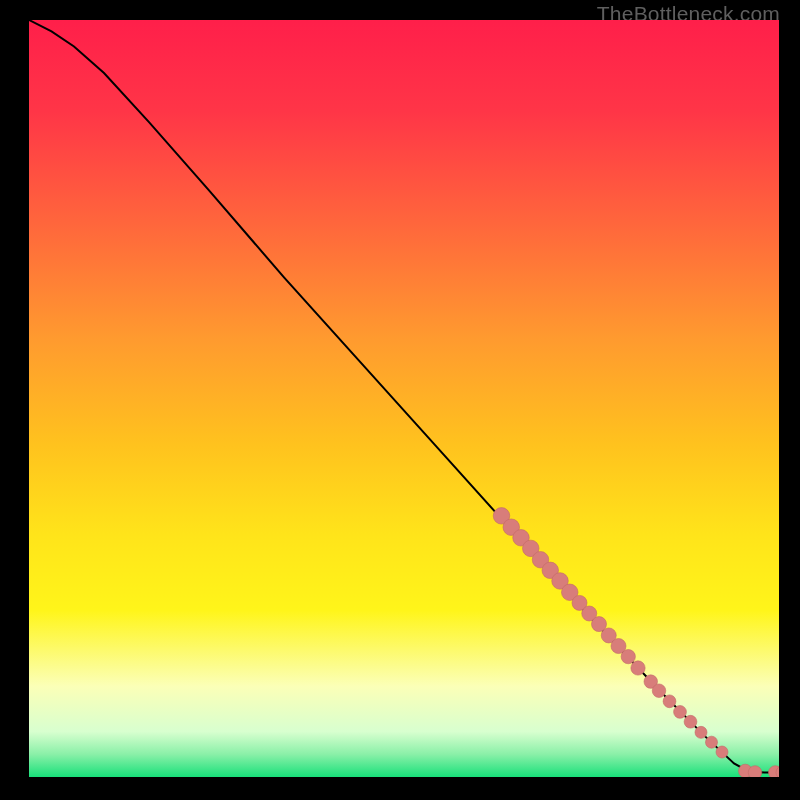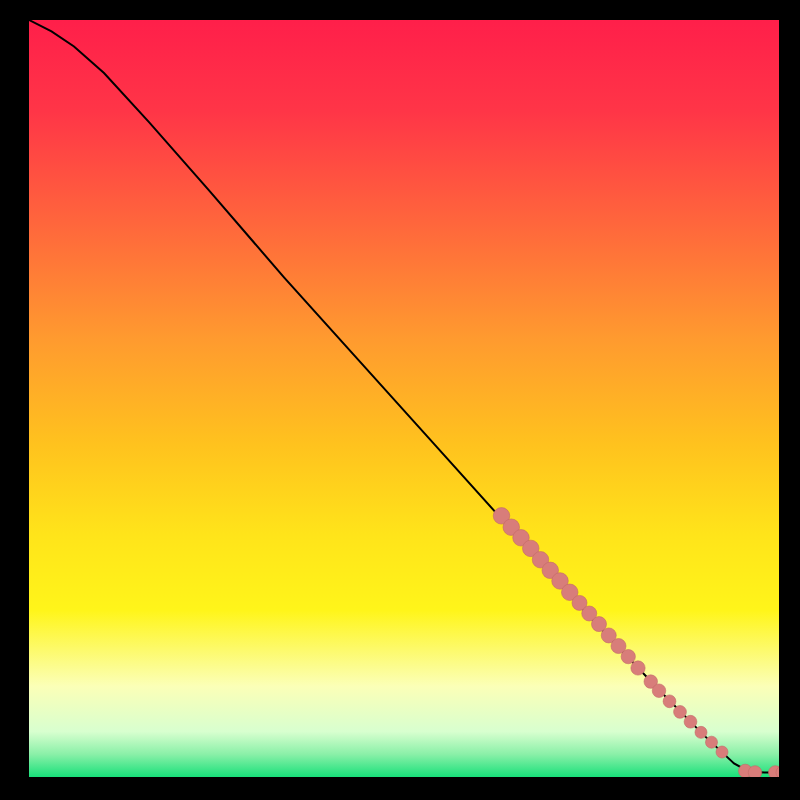--- a/index.html
+++ b/index.html
@@ -32,20 +32,21 @@
     font-size: 21px;
     letter-spacing: 0.2px;
     font-weight: 500;
   }
   svg { display: block; }
 </style>
 </head>
 <body>
 
 <div class="stage">
+  <div class="watermark">TheBottleneck.com</div>
 
   <div class="plot">
     <svg id="chart-svg" viewBox="0 0 750 757" width="750" height="757">
       <defs>
         <linearGradient id="bg-grad" x1="0" y1="0" x2="0" y2="1">
             <stop offset="0%" stop-color="#ff1f4a"></stop>
             <stop offset="12%" stop-color="#ff3547"></stop>
             <stop offset="28.000000000000004%" stop-color="#ff6a3b"></stop>
             <stop offset="42%" stop-color="#ff9a2f"></stop>
             <stop offset="56.00000000000001%" stop-color="#ffc21e"></stop>

